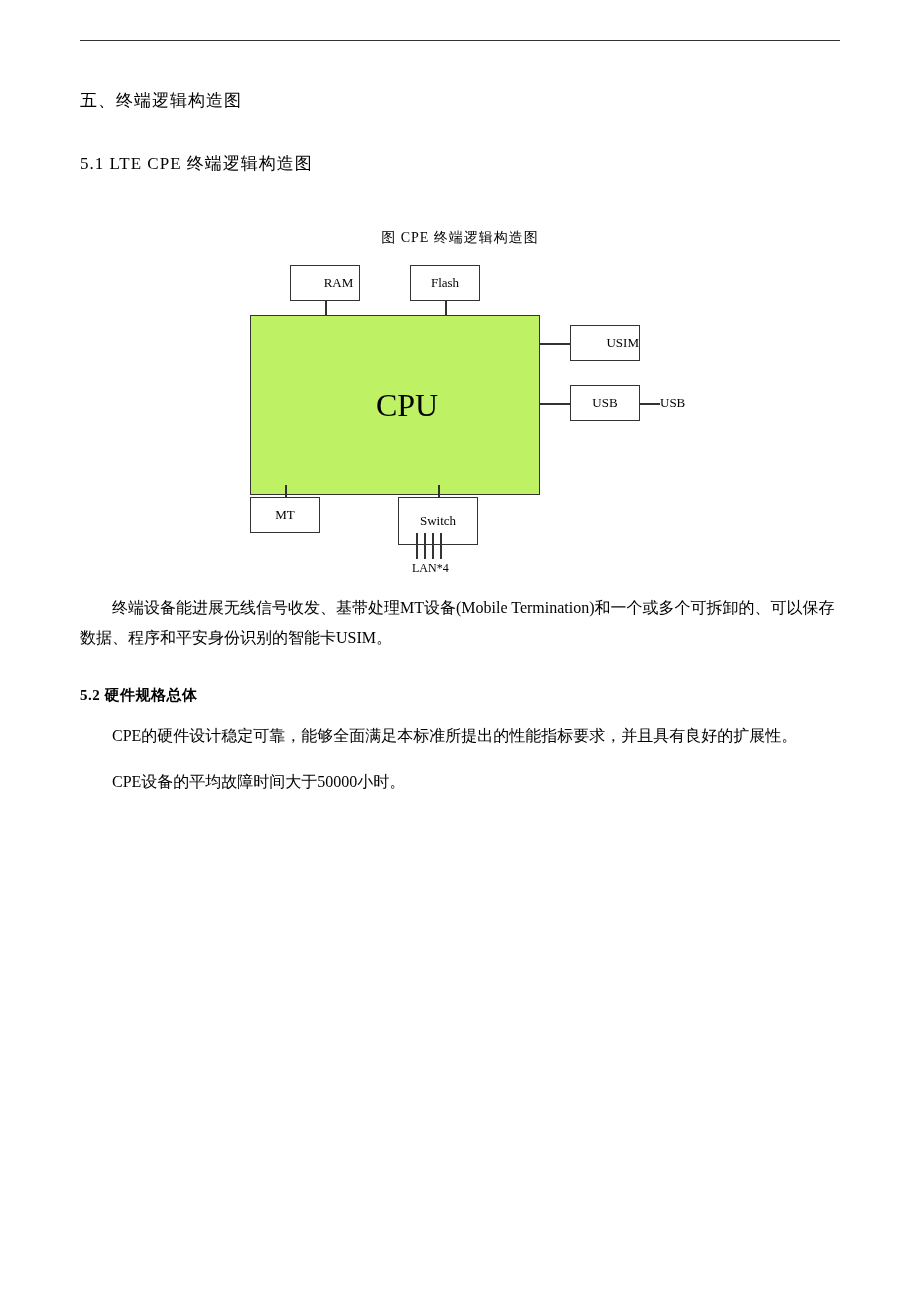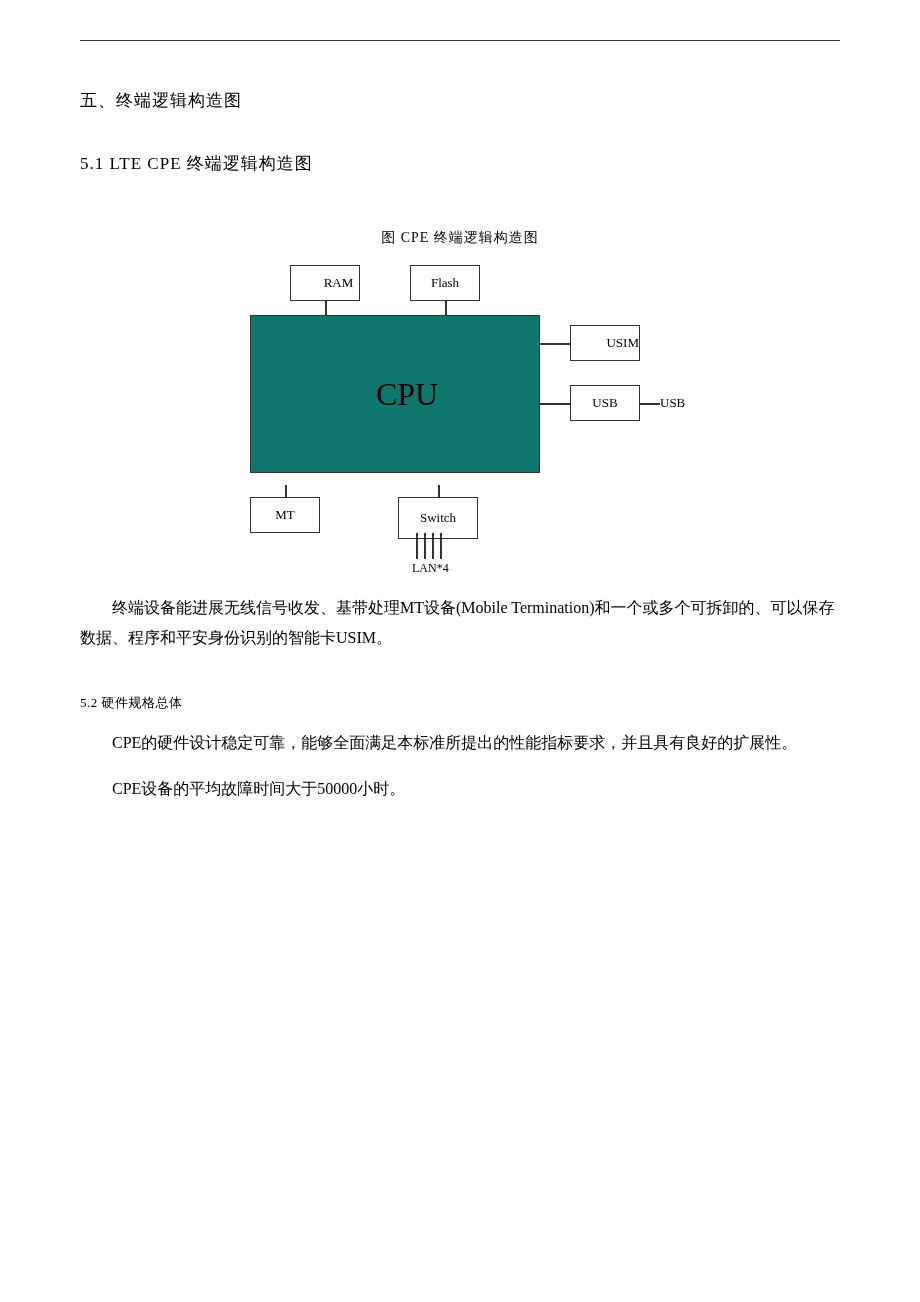--- a/index.html
+++ b/index.html
@@ -96,27 +96,27 @@
       font-size: 13px;
       background: #fff;
     }
 
     
     .box-cpu {
       position: absolute;
       left: 30px;
       top: 50px;
       width: 290px;
-      height: 158px;
+      height: 180px;
       border: 1.5px solid #333;
       display: flex;
       align-items: center;
       justify-content: center;
       font-size: 32px;
-      background: #0f766e;
+      background: #bef264;
       padding-left: 24px;
     }
 
     
     .box-usim {
       position: absolute;
       left: 350px;
       top: 60px;
       width: 70px;
       height: 36px;
@@ -165,21 +165,21 @@
       font-size: 13px;
       background: #fff;
     }
 
     
     .box-switch {
       position: absolute;
       left: 178px;
       top: 232px;
       width: 80px;
-      height: 42px;
+      height: 48px;
       border: 1.5px solid #333;
       display: flex;
       align-items: center;
       justify-content: center;
       font-size: 13px;
       background: #fff;
     }
 
     
     .lan-lines {
@@ -276,24 +276,24 @@
     }
 
     .paragraph {
       font-size: 16px;
       line-height: 1.9;
       margin-bottom: 16px;
       text-indent: 2em;
     }
 
     .section-52 {
-      font-size: 13px;
-      font-weight: normal;
+      font-size: 15px;
+      font-weight: bold;
       margin-bottom: 16px;
-      margin-top: 16px;
+      margin-top: 8px;
       letter-spacing: 0.5px;
     }
 
     .gap-small {
       height: 8px;
     }
     .gap-medium {
       height: 16px;
     }
   </style>

